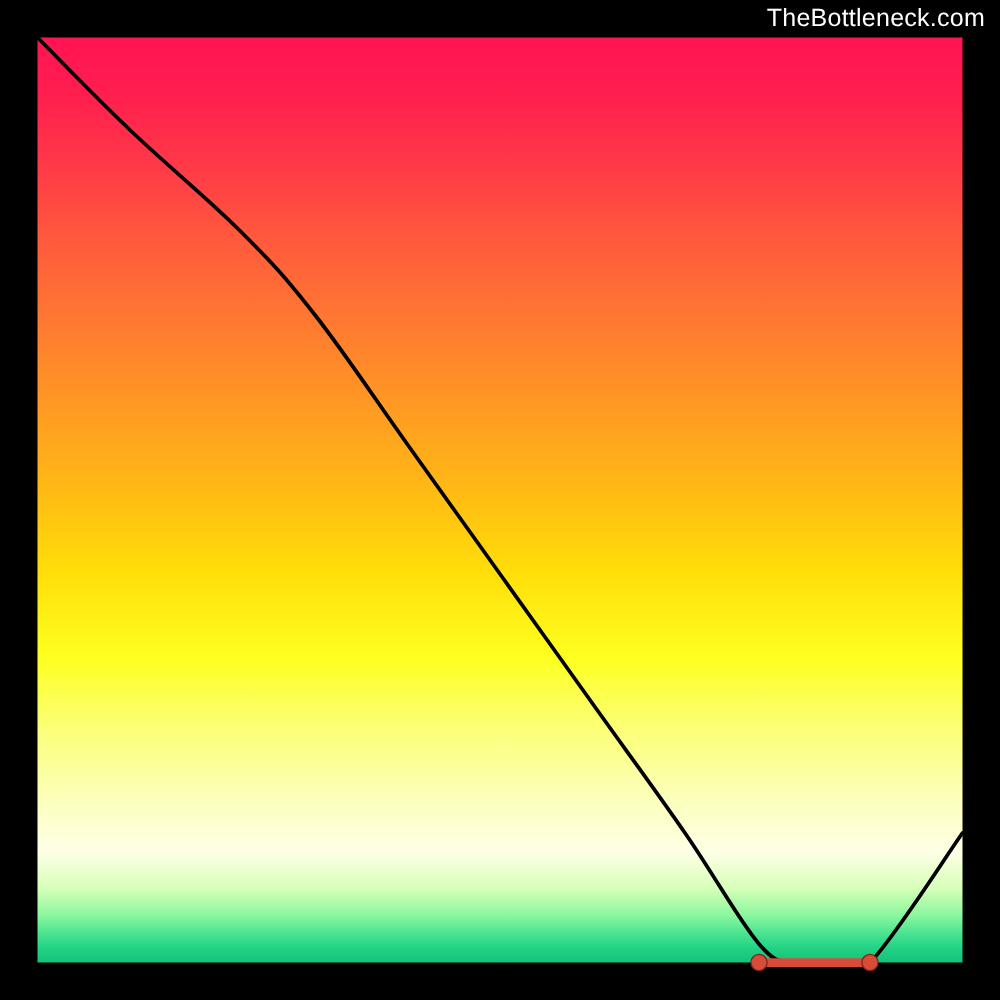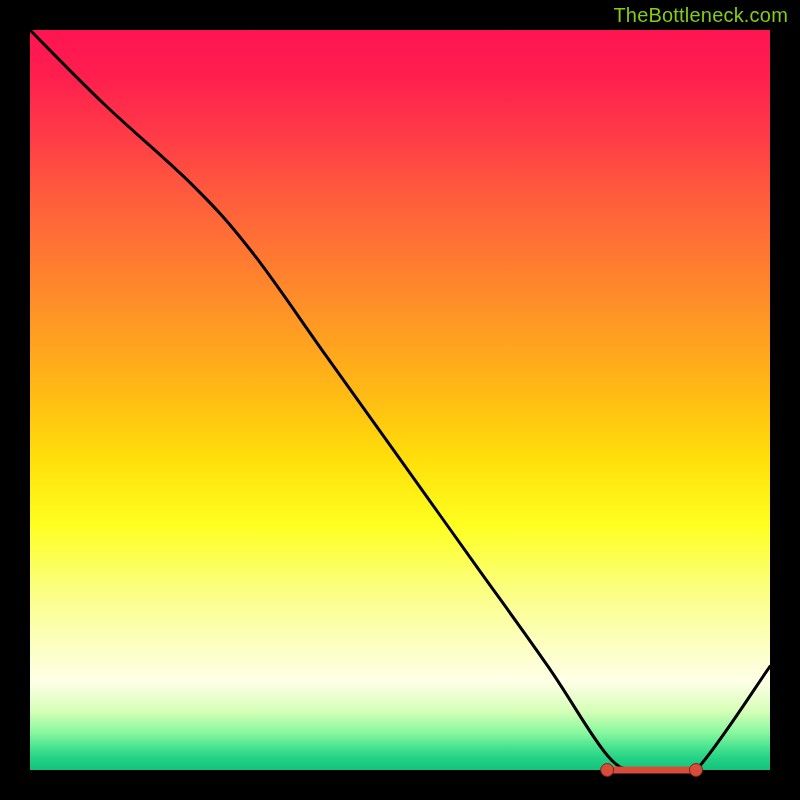--- a/index.html
+++ b/index.html
@@ -14,21 +14,21 @@
   .stage {
     position: relative;
     width: 800px;
     height: 800px;
     background: #000;
   }
   .watermark {
     position: absolute;
     top: 4px;
     right: 12px;
-    color: #84cc16;
+    color: #ffffff;
     font-size: 20px;
     font-family: Arial, Helvetica, sans-serif;
     letter-spacing: 0.2px;
     user-select: none;
     text-align: center;
   }
   .plot {
     position: absolute;
     left: 30px;
     top: 30px;

